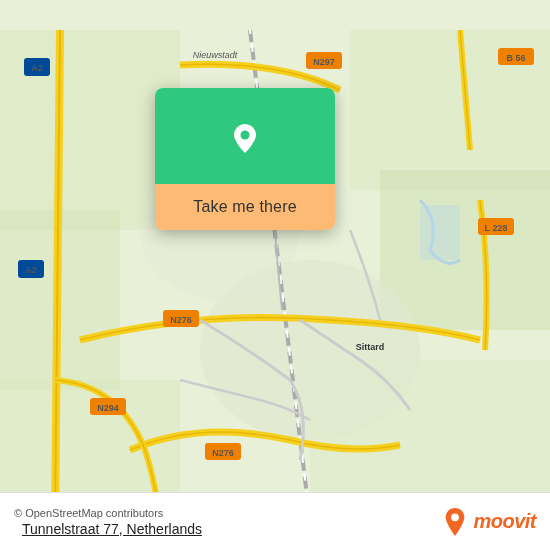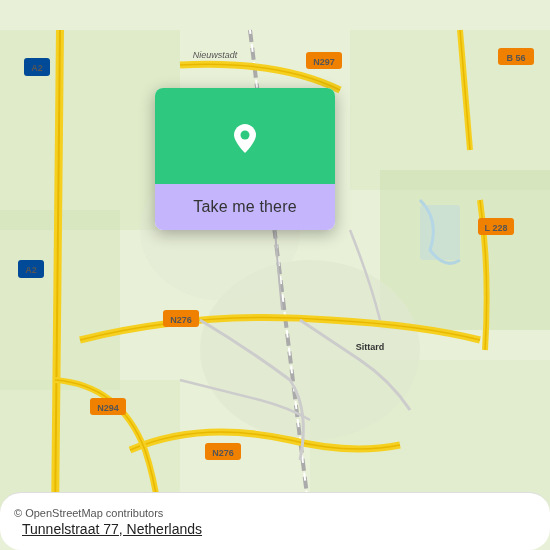--- a/index.html
+++ b/index.html
@@ -58,21 +58,21 @@
 
     #take-me-there-btn {
       width: 100%;
       padding: 14px 16px;
       text-align: center;
       font-size: 16px;
       font-weight: 500;
       color: #333;
       cursor: pointer;
       border: none;
-      background: #c4b5fd;
+      background: #fdba74;
       letter-spacing: 0.01em;
     }
 
     
     #popup-card::after {
       content: '';
       position: absolute;
       bottom: -12px;
       left: 50%;
       transform: translateX(-50%);
@@ -86,21 +86,20 @@
     #bottom-bar {
       position: absolute;
       bottom: 0; left: 0; right: 0;
       height: 58px;
       background: white;
       border-top: 1px solid #ddd;
       display: flex;
       align-items: center;
       padding: 0 14px;
       z-index: 20;
-      border-radius: 21px;
     }
 
     #osm-copyright {
       font-size: 11px;
       color: #555;
       flex: 1;
     }
 
     #address-text {
       font-size: 14px;
@@ -233,15 +232,23 @@
       </svg>
     </div>
     <button id="take-me-there-btn">Take me there</button>
   </div>
 
   <div id="bottom-bar">
     <div style="display:flex; flex-direction:column; justify-content:center; flex:1; gap:2px;">
       <span id="osm-copyright">© OpenStreetMap contributors</span>
       <span id="address-text">Tunnelstraat 77, Netherlands</span>
     </div>
+    <div id="moovit-logo">
+
+      <svg id="moovit-pin" viewBox="0 0 28 36" xmlns="http://www.w3.org/2000/svg">
+        <path d="M14 0 C7 0 2 5.5 2 12 C2 20 14 36 14 36 C14 36 26 20 26 12 C26 5.5 21 0 14 0 Z" fill="#f26522"></path>
+        <circle cx="14" cy="12" r="5" fill="white"></circle>
+      </svg>
+      <span id="moovit-text">moovit</span>
+    </div>
   </div>
 
 </div>
 
 </body></html>

